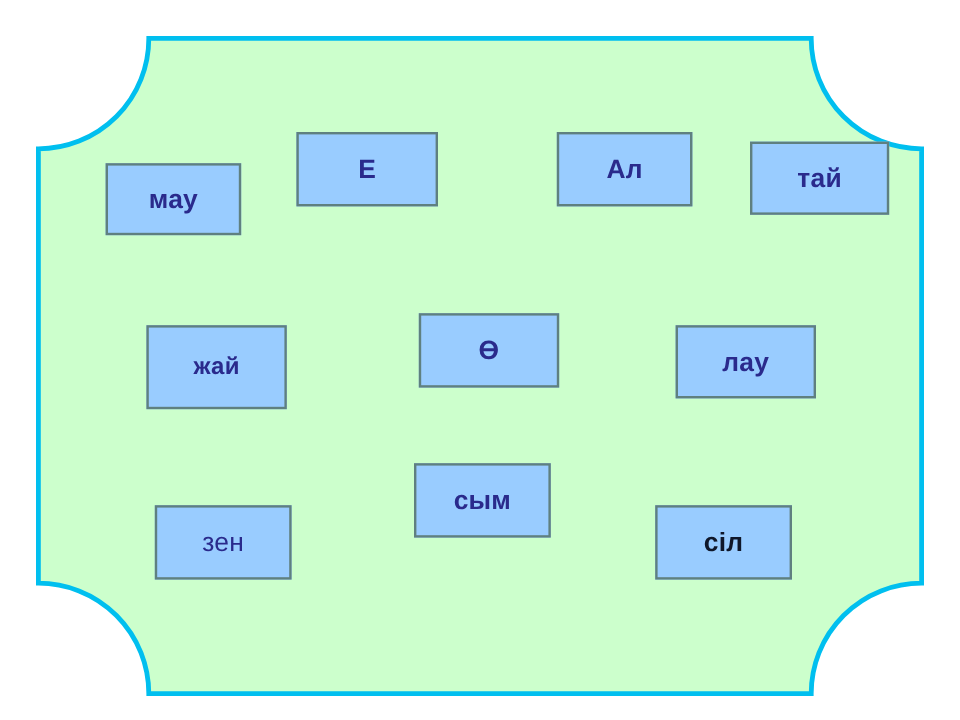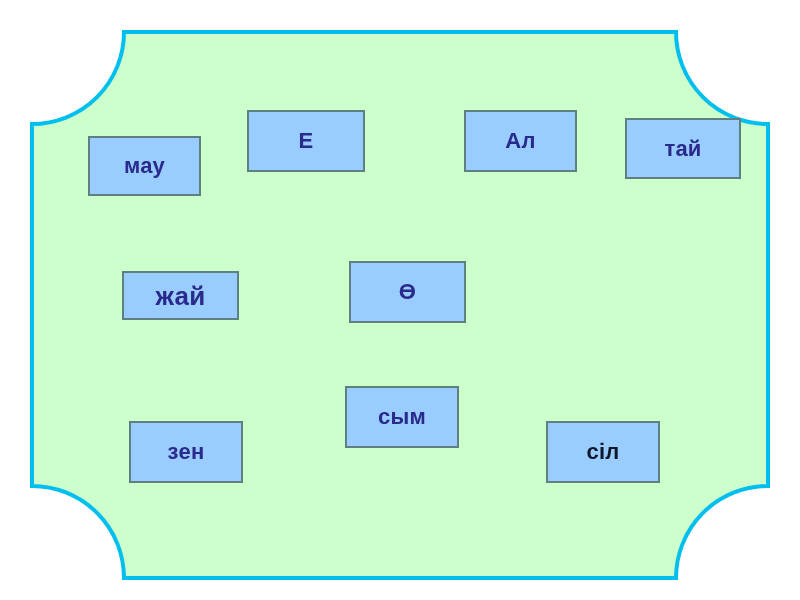--- a/index.html
+++ b/index.html
@@ -65,20 +65,21 @@
 
   <svg id="panel-svg" viewBox="0 0 800 600" xmlns="http://www.w3.org/2000/svg">
     <path id="panel-path" fill="#ccffcc" stroke="#00bfef" stroke-width="4" stroke-linejoin="miter" d="M 124 32 L 676 32 A 92 92 0 0 0 768 124 L 768 486 A 92 92 0 0 0 676 578 L 124 578 A 92 92 0 0 0 32 486 L 32 124 A 92 92 0 0 0 124 32 Z"></path>
   </svg>
 
   <div id="tile-layer">
       <div class="tile" style="left: 88px; top: 136px; width: 113px; height: 60px; background: rgb(153, 204, 255); border-color: rgb(95, 128, 128); color: rgb(42, 42, 140); font-size: 22px; font-weight: bold;">мау</div>
       <div class="tile" style="left: 247px; top: 110px; width: 118px; height: 62px; background: rgb(153, 204, 255); border-color: rgb(95, 128, 128); color: rgb(42, 42, 140); font-size: 22px; font-weight: bold;">Е</div>
       <div class="tile" style="left: 464px; top: 110px; width: 113px; height: 62px; background: rgb(153, 204, 255); border-color: rgb(95, 128, 128); color: rgb(42, 42, 140); font-size: 22px; font-weight: bold;">Ал</div>
       <div class="tile" style="left: 625px; top: 118px; width: 116px; height: 61px; background: rgb(153, 204, 255); border-color: rgb(95, 128, 128); color: rgb(42, 42, 140); font-size: 22px; font-weight: bold;">тай</div>
-      <div class="tile" style="left: 122px; top: 271px; width: 117px; height: 49px; background: rgb(153, 204, 255); border-color: rgb(95, 128, 128); color: rgb(42, 42, 140); font-size: 26px; font-weight: bold;">жай</div>
+      <div class="tile" style="left: 122px; top: 271px; width: 117px; height: 70px; background: rgb(153, 204, 255); border-color: rgb(95, 128, 128); color: rgb(42, 42, 140); font-size: 20px; font-weight: bold;">жай</div>
       <div class="tile" style="left: 349px; top: 261px; width: 117px; height: 62px; background: rgb(153, 204, 255); border-color: rgb(95, 128, 128); color: rgb(42, 42, 140); font-size: 22px; font-weight: bold;">Ө</div>
-      <div class="tile" style="left: 129px; top: 421px; width: 114px; height: 62px; background: rgb(153, 204, 255); border-color: rgb(95, 128, 128); color: rgb(42, 42, 140); font-size: 22px; font-weight: bold;">зен</div>
+      <div class="tile" style="left: 563px; top: 271px; width: 117px; height: 61px; background: rgb(153, 204, 255); border-color: rgb(95, 128, 128); color: rgb(42, 42, 140); font-size: 22px; font-weight: bold;">лау</div>
+      <div class="tile" style="left: 129px; top: 421px; width: 114px; height: 62px; background: rgb(153, 204, 255); border-color: rgb(95, 128, 128); color: rgb(42, 42, 140); font-size: 22px; font-weight: normal;">зен</div>
       <div class="tile" style="left: 345px; top: 386px; width: 114px; height: 62px; background: rgb(153, 204, 255); border-color: rgb(95, 128, 128); color: rgb(42, 42, 140); font-size: 22px; font-weight: bold;">сым</div>
       <div class="tile" style="left: 546px; top: 421px; width: 114px; height: 62px; background: rgb(153, 204, 255); border-color: rgb(95, 128, 128); color: #0f172a; font-size: 22px; font-weight: bold;">сіл</div>
     </div>
 
 </div>
 
 </body></html>

